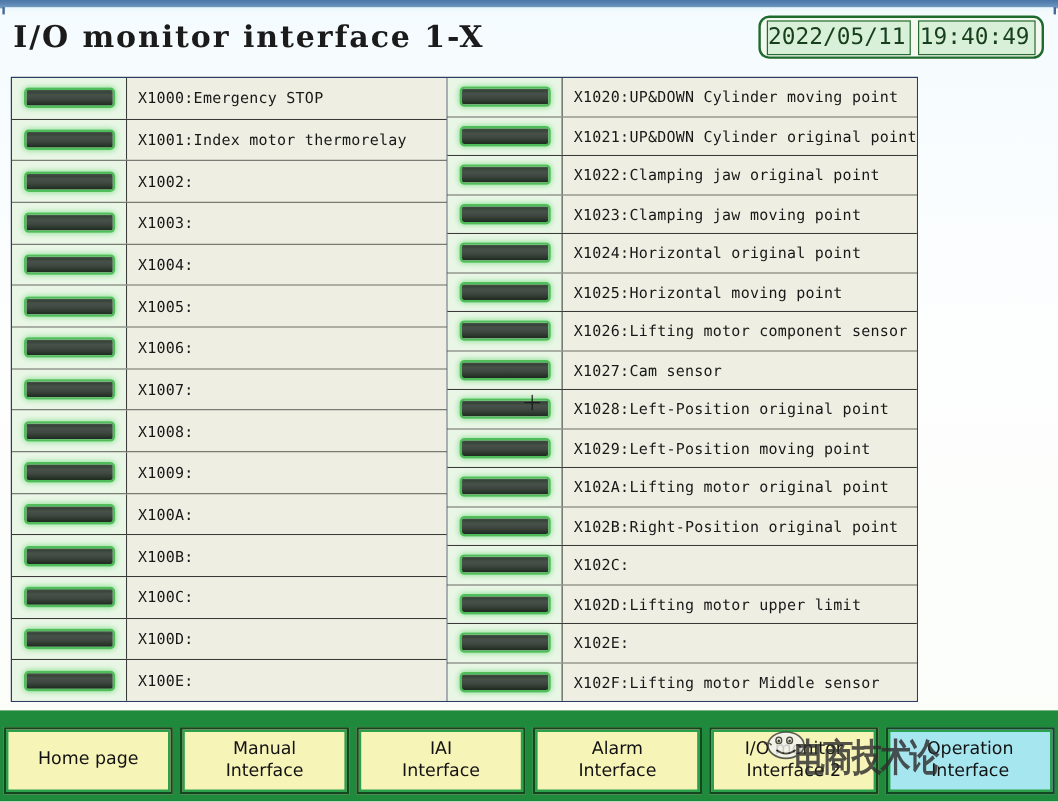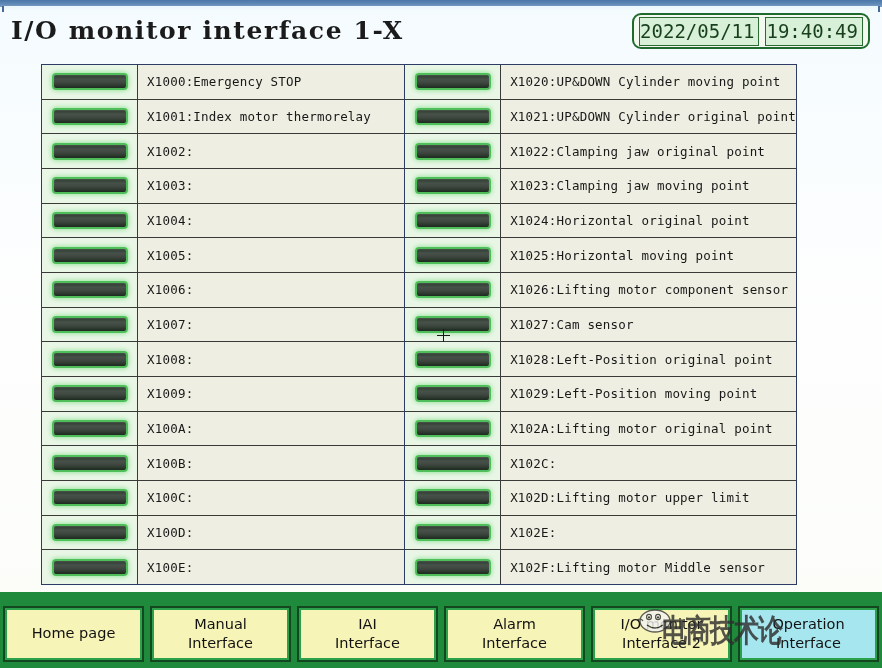--- a/index.html
+++ b/index.html
@@ -83,21 +83,20 @@
 
   
   .io-table {
     position: absolute;
     left: 9px; top: 64px;
     width: 756px; height: 521px;
     border: 1px solid #2c3c64;
     background: #eceee0;
     box-sizing: border-box;
     display: flex;
-    margin-left: 32px;
   }
   .io-col {
     width: 432px;
     height: 100%;
     box-sizing: border-box;
     display: flex;
     flex-direction: column;
   }
   .io-col.left { border-right: 1px solid #2c3c64; }
 
@@ -446,20 +445,28 @@
           <div class="label-cell">
             <span class="label-text">X1029:Left-Position moving point</span>
           </div>
         </div>
         <div class="io-row">
           <div class="lamp-cell">
             <div class="lamp"></div>
           </div>
           <div class="label-cell">
             <span class="label-text">X102A:Lifting motor original point</span>
+          </div>
+        </div>
+        <div class="io-row">
+          <div class="lamp-cell">
+            <div class="lamp"></div>
+          </div>
+          <div class="label-cell">
+            <span class="label-text">X102B:Right-Position original point</span>
           </div>
         </div>
         <div class="io-row">
           <div class="lamp-cell">
             <div class="lamp"></div>
           </div>
           <div class="label-cell">
             <span class="label-text">X102C:</span>
           </div>
         </div>

